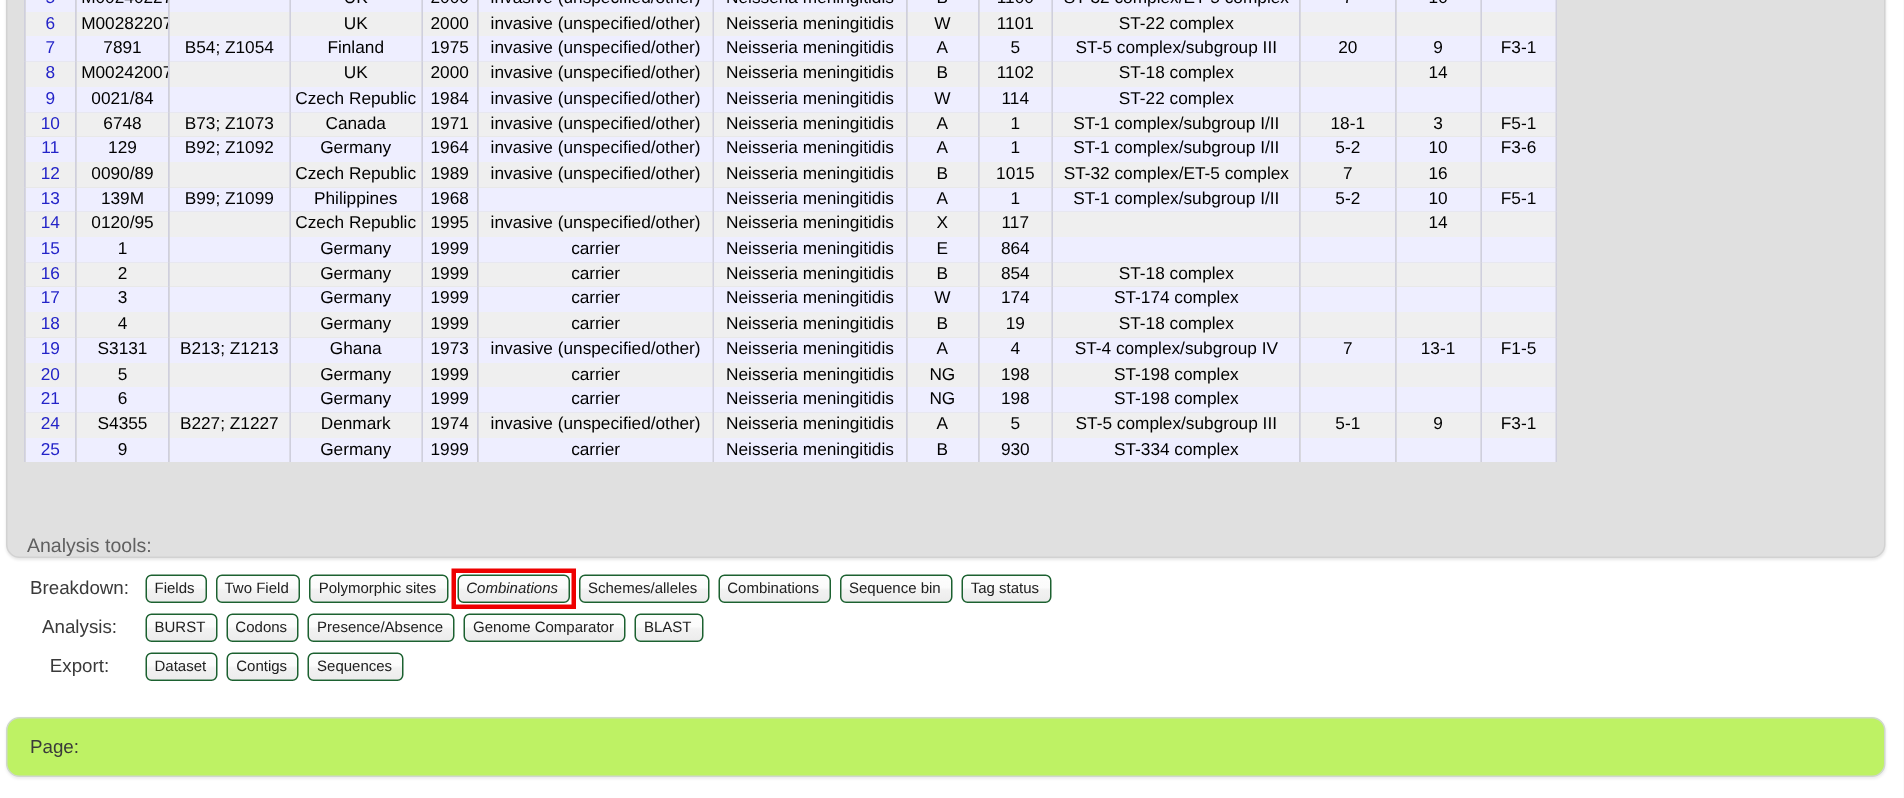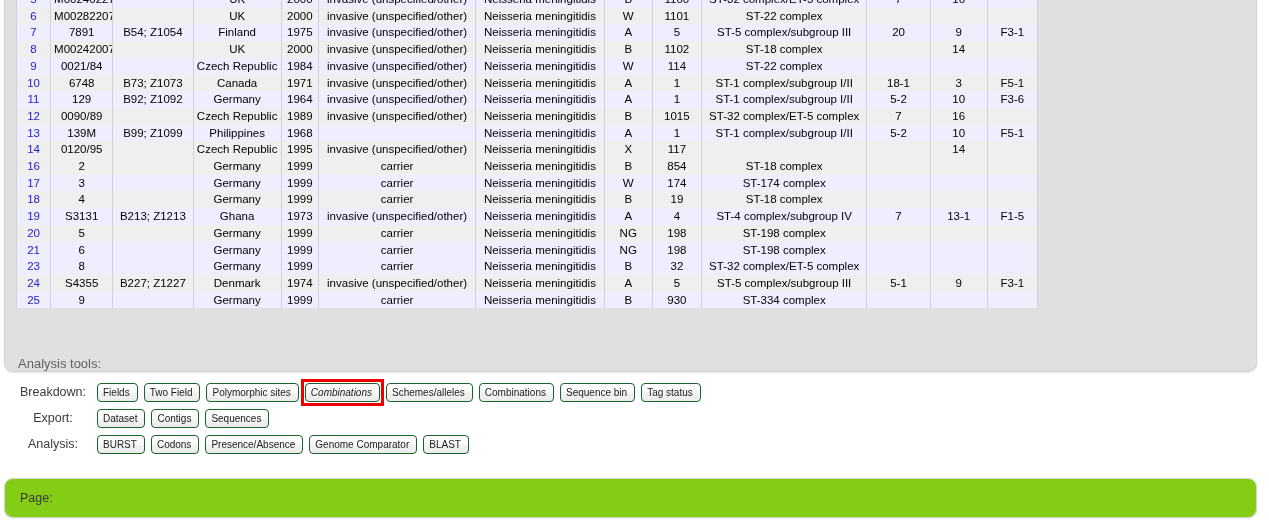--- a/index.html
+++ b/index.html
@@ -131,21 +131,21 @@
   }
   .btn-wrap.highlight .btn { margin-right: 0; font-style: italic; }
 
   
   .page-panel {
     position: absolute;
     left: 4px;
     top: 478px;
     width: 1253px;
     height: 40px;
-    background: #84cc16;
+    background: #bef264;
     border: 1px solid #cfd8cc;
     border-radius: 9px;
     box-sizing: border-box;
     box-shadow: 0 1px 2px rgba(0,0,0,0.08);
   }
   .page-inner {
     display: flex;
     align-items: center;
     height: 100%;
     padding-left: 15px;
@@ -338,20 +338,35 @@
               <td class="c-year">1995</td>
               <td class="c-dis">invasive (unspecified/other)</td>
               <td class="c-sp">Neisseria meningitidis</td>
               <td class="c-sg">X</td>
               <td class="c-st">117</td>
               <td class="c-cc"></td>
               <td class="c-a"></td>
               <td class="c-b">14</td>
               <td class="c-c"></td>
             </tr>
+            <tr class="odd">
+              <td class="c-num"><a class="numlink">15</a></td>
+              <td class="c-id">1</td>
+              <td class="c-alt"></td>
+              <td class="c-ctry">Germany</td>
+              <td class="c-year">1999</td>
+              <td class="c-dis">carrier</td>
+              <td class="c-sp">Neisseria meningitidis</td>
+              <td class="c-sg">E</td>
+              <td class="c-st">864</td>
+              <td class="c-cc"></td>
+              <td class="c-a"></td>
+              <td class="c-b"></td>
+              <td class="c-c"></td>
+            </tr>
             <tr class="even">
               <td class="c-num"><a class="numlink">16</a></td>
               <td class="c-id">2</td>
               <td class="c-alt"></td>
               <td class="c-ctry">Germany</td>
               <td class="c-year">1999</td>
               <td class="c-dis">carrier</td>
               <td class="c-sp">Neisseria meningitidis</td>
               <td class="c-sg">B</td>
               <td class="c-st">854</td>
@@ -424,35 +439,20 @@
               <td class="c-num"><a class="numlink">21</a></td>
               <td class="c-id">6</td>
               <td class="c-alt"></td>
               <td class="c-ctry">Germany</td>
               <td class="c-year">1999</td>
               <td class="c-dis">carrier</td>
               <td class="c-sp">Neisseria meningitidis</td>
               <td class="c-sg">NG</td>
               <td class="c-st">198</td>
               <td class="c-cc">ST-198 complex</td>
-              <td class="c-a"></td>
-              <td class="c-b"></td>
-              <td class="c-c"></td>
-            </tr>
-            <tr class="odd">
-              <td class="c-num"><a class="numlink">23</a></td>
-              <td class="c-id">8</td>
-              <td class="c-alt"></td>
-              <td class="c-ctry">Germany</td>
-              <td class="c-year">1999</td>
-              <td class="c-dis">carrier</td>
-              <td class="c-sp">Neisseria meningitidis</td>
-              <td class="c-sg">B</td>
-              <td class="c-st">32</td>
-              <td class="c-cc">ST-32 complex/ET-5 complex</td>
               <td class="c-a"></td>
               <td class="c-b"></td>
               <td class="c-c"></td>
             </tr>
             <tr class="even">
               <td class="c-num"><a class="numlink">24</a></td>
               <td class="c-id">S4355</td>
               <td class="c-alt">B227; Z1227</td>
               <td class="c-ctry">Denmark</td>
               <td class="c-year">1974</td>
@@ -492,33 +492,33 @@
             <span class="btn-wrap"><span class="btn">Fields</span></span>
             <span class="btn-wrap"><span class="btn">Two Field</span></span>
             <span class="btn-wrap"><span class="btn">Polymorphic sites</span></span>
             <span class="btn-wrap highlight"><span class="btn">Combinations</span></span>
             <span class="btn-wrap"><span class="btn">Schemes/alleles</span></span>
             <span class="btn-wrap"><span class="btn">Combinations</span></span>
             <span class="btn-wrap"><span class="btn">Sequence bin</span></span>
             <span class="btn-wrap"><span class="btn">Tag status</span></span>
           </div>
           <div class="tool-row">
-            <span class="tool-label">Export:</span>
-            <span class="btn-wrap"><span class="btn">Dataset</span></span>
-            <span class="btn-wrap"><span class="btn">Contigs</span></span>
-            <span class="btn-wrap"><span class="btn">Sequences</span></span>
-          </div>
-          <div class="tool-row">
             <span class="tool-label">Analysis:</span>
             <span class="btn-wrap"><span class="btn">BURST</span></span>
             <span class="btn-wrap"><span class="btn">Codons</span></span>
             <span class="btn-wrap"><span class="btn">Presence/Absence</span></span>
             <span class="btn-wrap"><span class="btn">Genome Comparator</span></span>
             <span class="btn-wrap"><span class="btn">BLAST</span></span>
           </div>
+          <div class="tool-row">
+            <span class="tool-label">Export:</span>
+            <span class="btn-wrap"><span class="btn">Dataset</span></span>
+            <span class="btn-wrap"><span class="btn">Contigs</span></span>
+            <span class="btn-wrap"><span class="btn">Sequences</span></span>
+          </div>
         </div>
     </div>
 
   </div>
 
   <div class="page-panel">
     <div class="page-inner">
       <span class="page-label">Page:</span>
     </div>
   </div>

